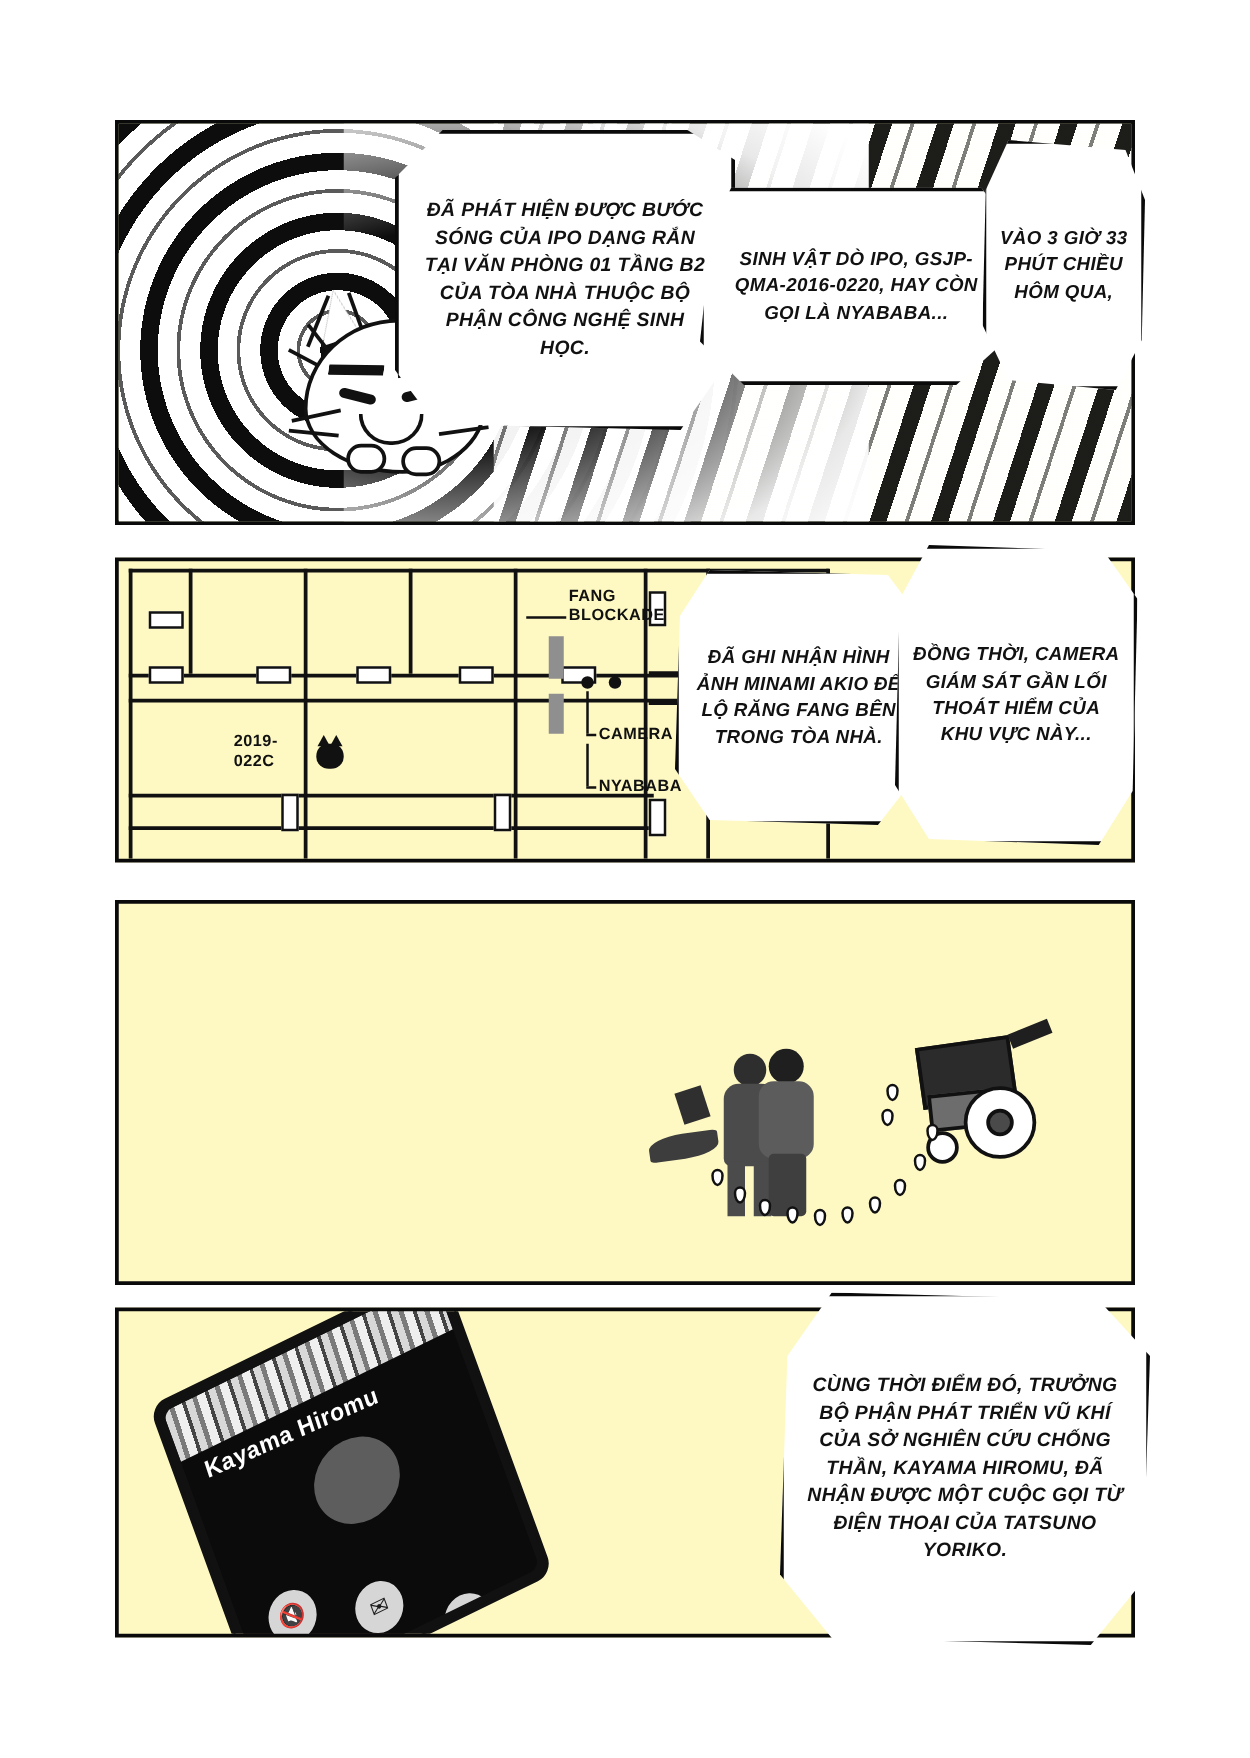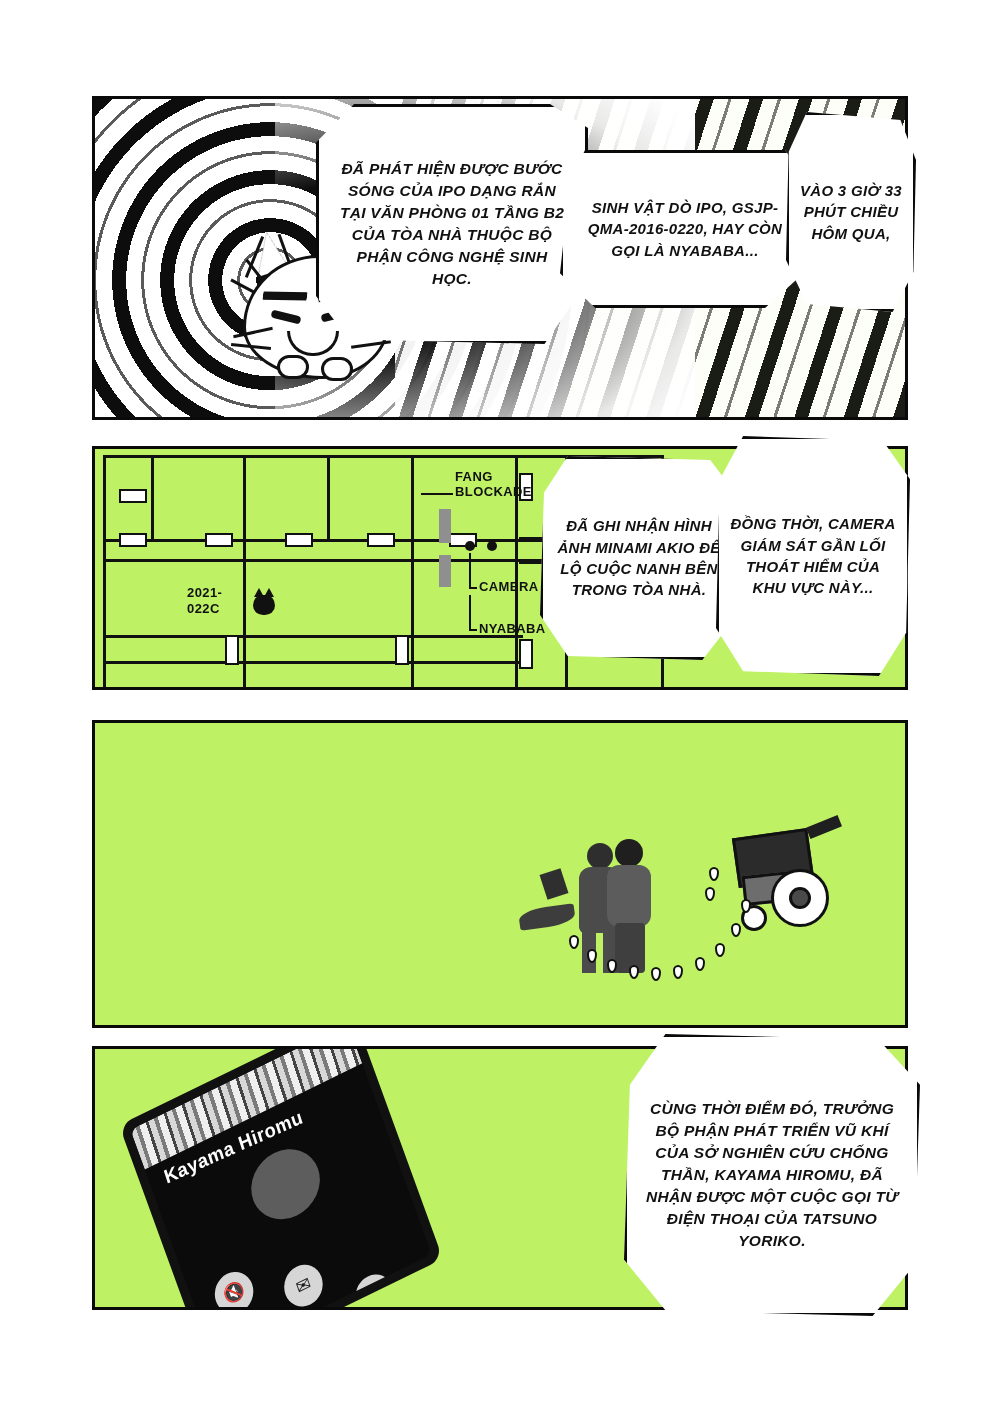--- a/index.html
+++ b/index.html
@@ -18,21 +18,21 @@
   .page {
     position: absolute;
     left: 0; top: 0;
     width: 801px;
     height: 1406px;
     background: #fff;
   }
 
   .panel {
     position: absolute;
-    background: #bef264;
+    background: #fef9c3;
     border: 3px solid #0a0a0a;
     box-sizing: border-box;
     overflow: hidden;
   }
 
   
   #panel1 {
     left: 92px; top: 96px; width: 816px; height: 324px;
   }
   .spiral {
@@ -453,27 +453,27 @@
 BLOCKADE</div>
 
     <div class="leader-v" style="left:374px; top:104px; height:34px;"></div>
     <div class="leader" style="left:374px; top:138px; width:8px;"></div>
     <div class="map-label" style="left:384px; top:130px;">CAMERA</div>
 
     <div class="leader-v" style="left:374px; top:146px; height:34px;"></div>
     <div class="leader" style="left:374px; top:180px; width:8px;"></div>
     <div class="map-label" style="left:384px; top:172px;">NYABABA</div>
 
-    <div class="map-label" style="left:92px; top:136px; white-space:pre; line-height:1.25;">2021-
+    <div class="map-label" style="left:92px; top:136px; white-space:pre; line-height:1.25;">2019-
 022C</div>
     <div class="cat-glyph" style="left:158px; top:146px;"></div>
   </div>
 
   <div class="bubble" id="bub-2a">
-    <p>ĐÃ GHI NHẬN HÌNH ẢNH MINAMI AKIO ĐỂ LỘ CUỘC NANH BÊN TRONG TÒA NHÀ.</p>
+    <p>ĐÃ GHI NHẬN HÌNH ẢNH MINAMI AKIO ĐỂ LỘ RĂNG FANG BÊN TRONG TÒA NHÀ.</p>
   </div>
   <div class="bubble" id="bub-2b">
     <p>ĐỒNG THỜI, CAMERA GIÁM SÁT GẦN LỐI THOÁT HIỂM CỦA KHU VỰC NÀY...</p>
   </div>
 
   <div class="panel" id="panel3">
 
     <div class="blob" style="left:448px; top:148px; width:22px; height:26px; background:#2f2f2f; transform:rotate(-18deg);"></div>
     <div class="blob" style="left:424px; top:184px; width:56px; height:20px; background:#3d3d3d; border-radius:50% 10% 50% 10%; transform:rotate(-8deg);"></div>
 

